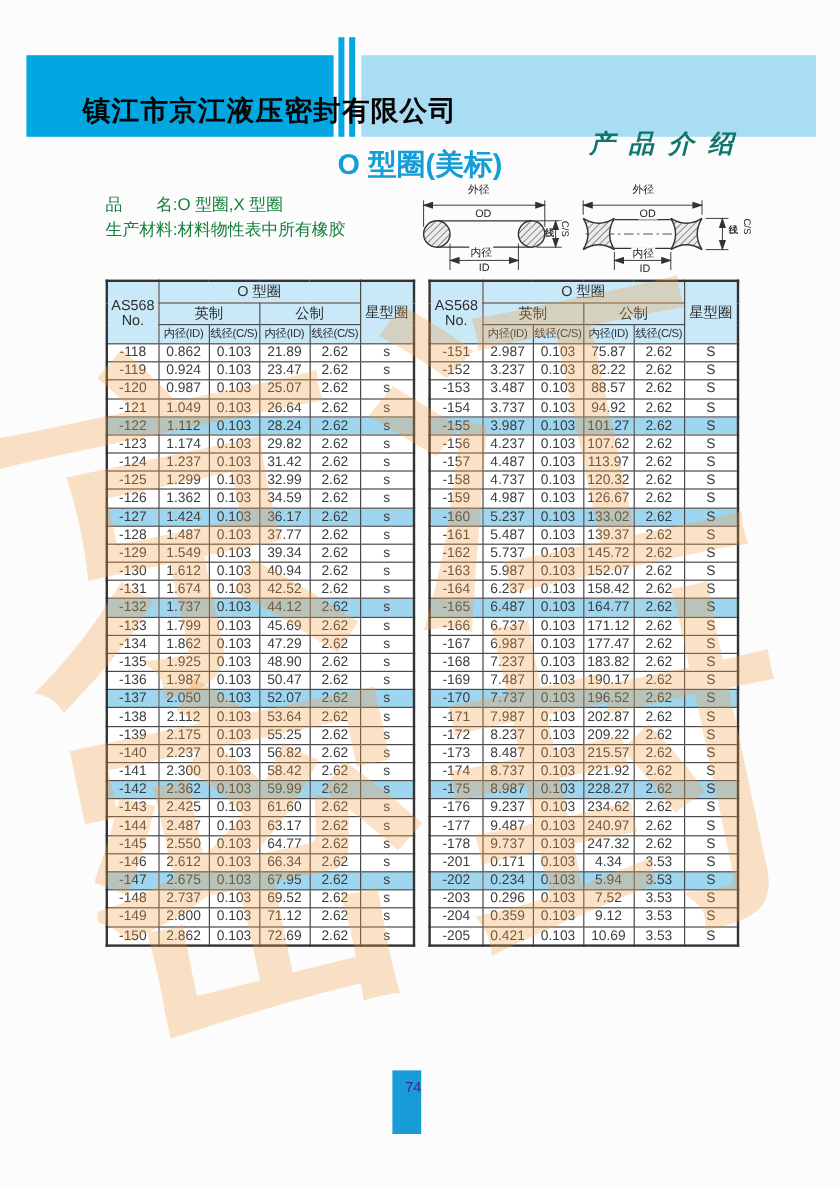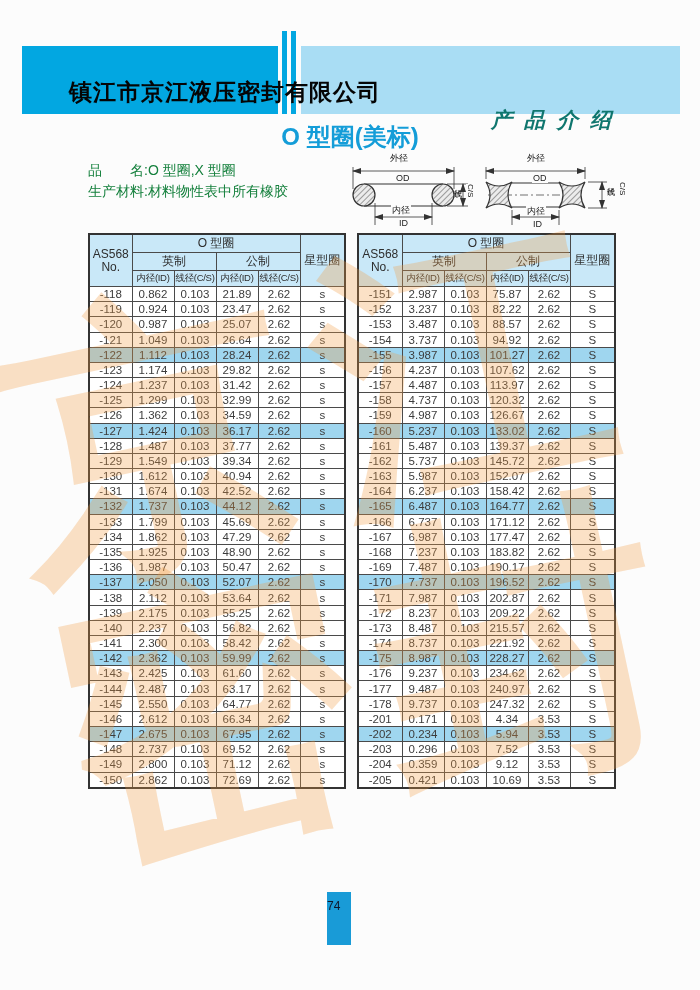--- a/index.html
+++ b/index.html
@@ -44,21 +44,21 @@
   .dt thead th.cno { font-size:12px; line-height:13px; }
   .dt tbody tr.hl td { background:#9fd6ef; }
 
   
   .watermark { position:absolute; left:10px; top:255px; width:680px; z-index:9; pointer-events:none;
                text-align:center; font-weight:700; font-size:290px; line-height:282px;
                letter-spacing:30px; color:rgba(243,157,66,0.30); transform:rotate(-12deg); }
 
   
   .pagenum { position:absolute; left:327px; top:892px; width:24px; height:53px; background:#199bd7;
-             color:#0f172a; font-size:12px; text-align:left; padding-top:7px; }
+             color:#4c1d95; font-size:12px; text-align:right; padding-top:7px; }
 </style>
 </head>
 <body>
 
 <div class="page">
 
   <div class="band-dark"></div>
   <div class="stripe s1"></div>
   <div class="stripe s2"></div>
   <div class="band-light"></div>

